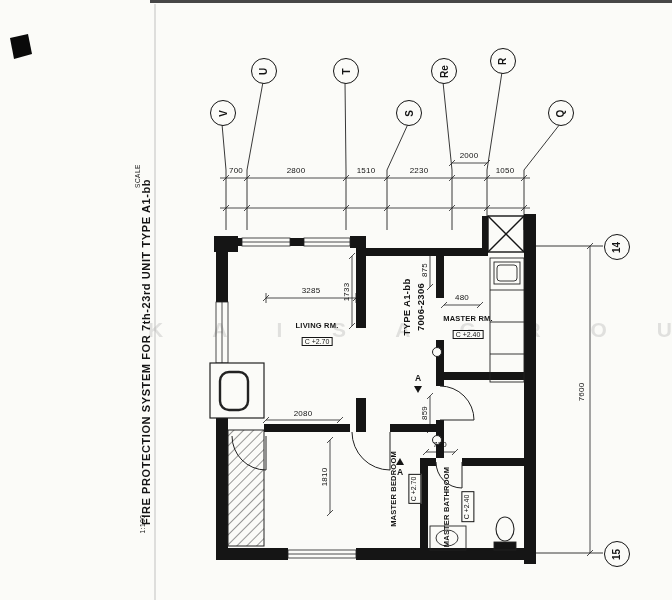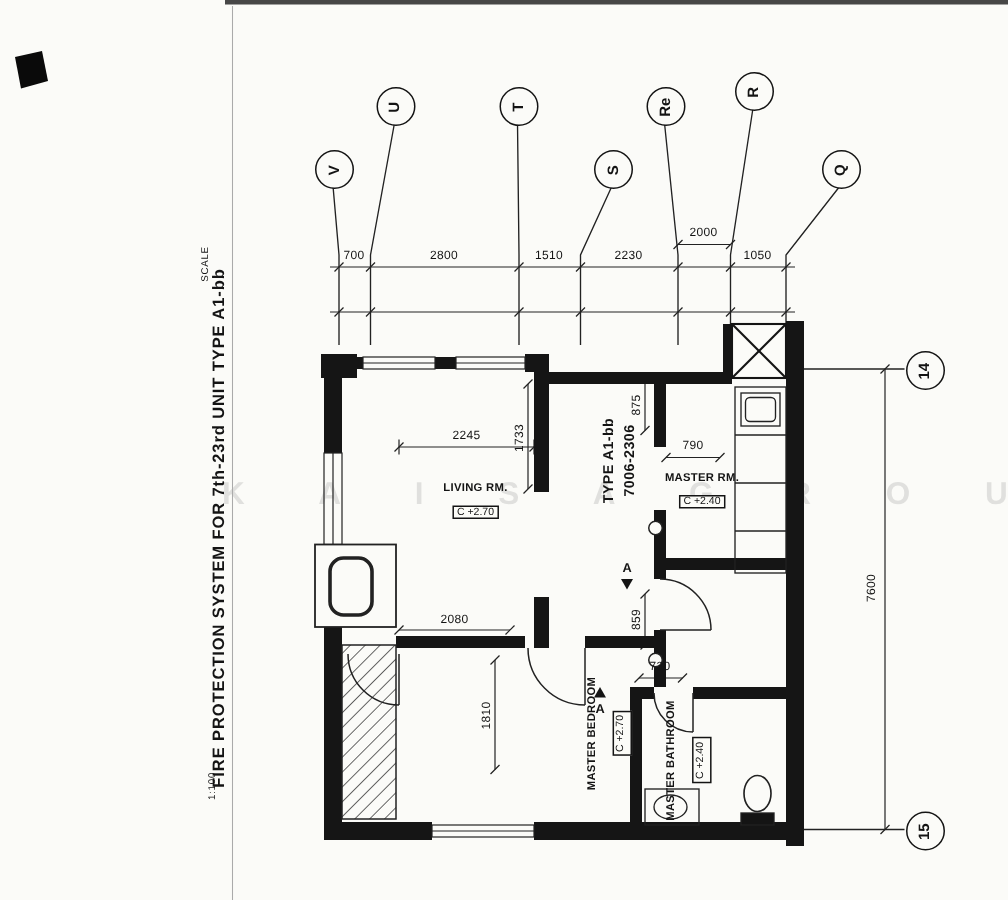--- a/index.html
+++ b/index.html
@@ -242,24 +242,24 @@
 
     <div class="lbl dim" style="left:236px;top:170px">700</div>
     <div class="lbl dim" style="left:296px;top:170px">2800</div>
     <div class="lbl dim" style="left:366px;top:170px">1510</div>
     <div class="lbl dim" style="left:419px;top:170px">2230</div>
     <div class="lbl dim" style="left:469px;top:155px">2000</div>
     <div class="lbl dim" style="left:505px;top:170px">1050</div>
 
     <div class="lbl rot dim" style="left:581px;top:392px">7600</div>
 
-    <div class="lbl dim" style="left:311px;top:290px">2245</div>
+    <div class="lbl dim" style="left:311px;top:290px">3285</div>
     <div class="lbl rot dim" style="left:346px;top:292px">1733</div>
     <div class="lbl rot dim" style="left:424px;top:270px">875</div>
-    <div class="lbl dim" style="left:462px;top:297px">790</div>
+    <div class="lbl dim" style="left:462px;top:297px">480</div>
     <div class="lbl rot dim" style="left:424px;top:413px">859</div>
     <div class="lbl dim" style="left:440px;top:444px">730</div>
     <div class="lbl dim" style="left:303px;top:413px">2080</div>
     <div class="lbl rot dim" style="left:324px;top:477px">1810</div>
 
     <div class="lbl rot unit-tag" style="left:414px;top:307px">
       <div class="line">TYPE A1-bb</div>
       <div class="line">7006-2306</div>
     </div>
 

